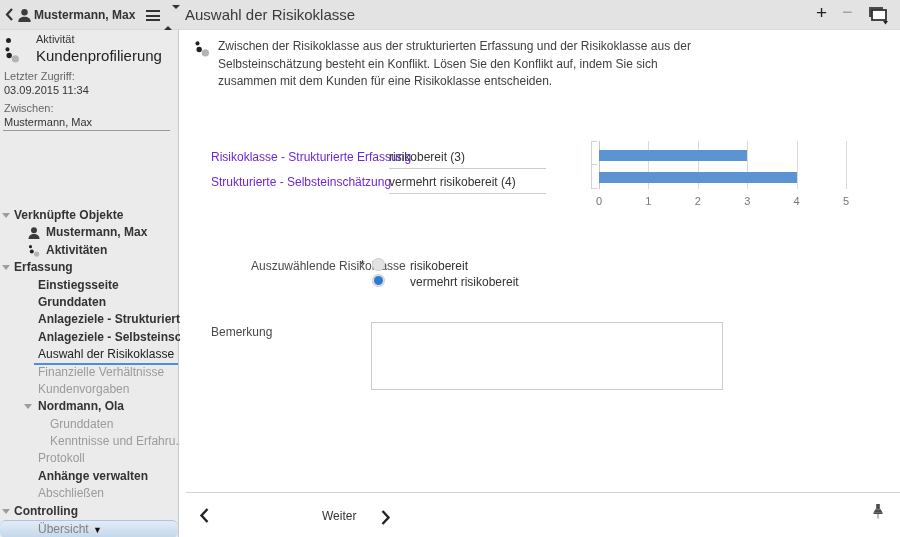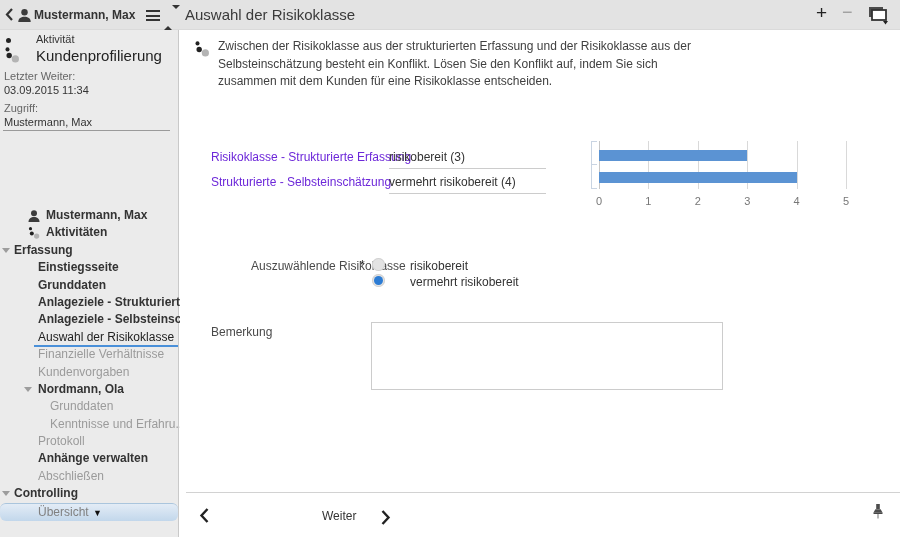--- a/index.html
+++ b/index.html
@@ -141,26 +141,33 @@
     <span class="sb-bullet"></span>
     <span class="sb-typelabel">Aktivität</span>
     <span class="sb-acticon">
       <svg width="18" height="18" viewBox="0 0 16 16">
           <circle cx="4" cy="3" r="1.8" fill="#222"></circle>
           <circle cx="5.5" cy="8.5" r="2.4" fill="#222"></circle>
           <circle cx="11" cy="11.5" r="3.2" fill="#b4b4b4"></circle>
         </svg>
     </span>
     <span class="sb-objname">Kundenprofilierung</span>
-    <span class="sb-l1">Letzter Weiter:</span>
+    <span class="sb-l1">Letzter Zugriff:</span>
     <span class="sb-v1">03.09.2015 11:34</span>
-    <span class="sb-l2">Zugriff:</span>
+    <span class="sb-l2">Zwischen:</span>
     <span class="sb-v2">Mustermann, Max</span>
     <span class="sb-rule"></span>
     <ul class="tree">
+        <li class="tree-item indent0 st-bold">
+    <span class="tree-arrow" style="display: block;"></span>
+    
+    
+    <span class="tree-label">Verknüpfte Objekte</span>
+    
+  </li>
         <li class="tree-item indent1 st-bold has-icon">
     
     <span class="tree-ico" style="display: inline-block;">
       <svg width="14" height="14" viewBox="0 0 14 14">
               <circle cx="7" cy="4.2" r="3" fill="#3c3c3c"></circle>
               <path d="M1.5 13 C1.5 9.5 4 8 7 8 C10 8 12.5 9.5 12.5 13 Z" fill="#3c3c3c"></path>
             </svg>
     </span>
     
     <span class="tree-label">Mustermann, Max</span>

